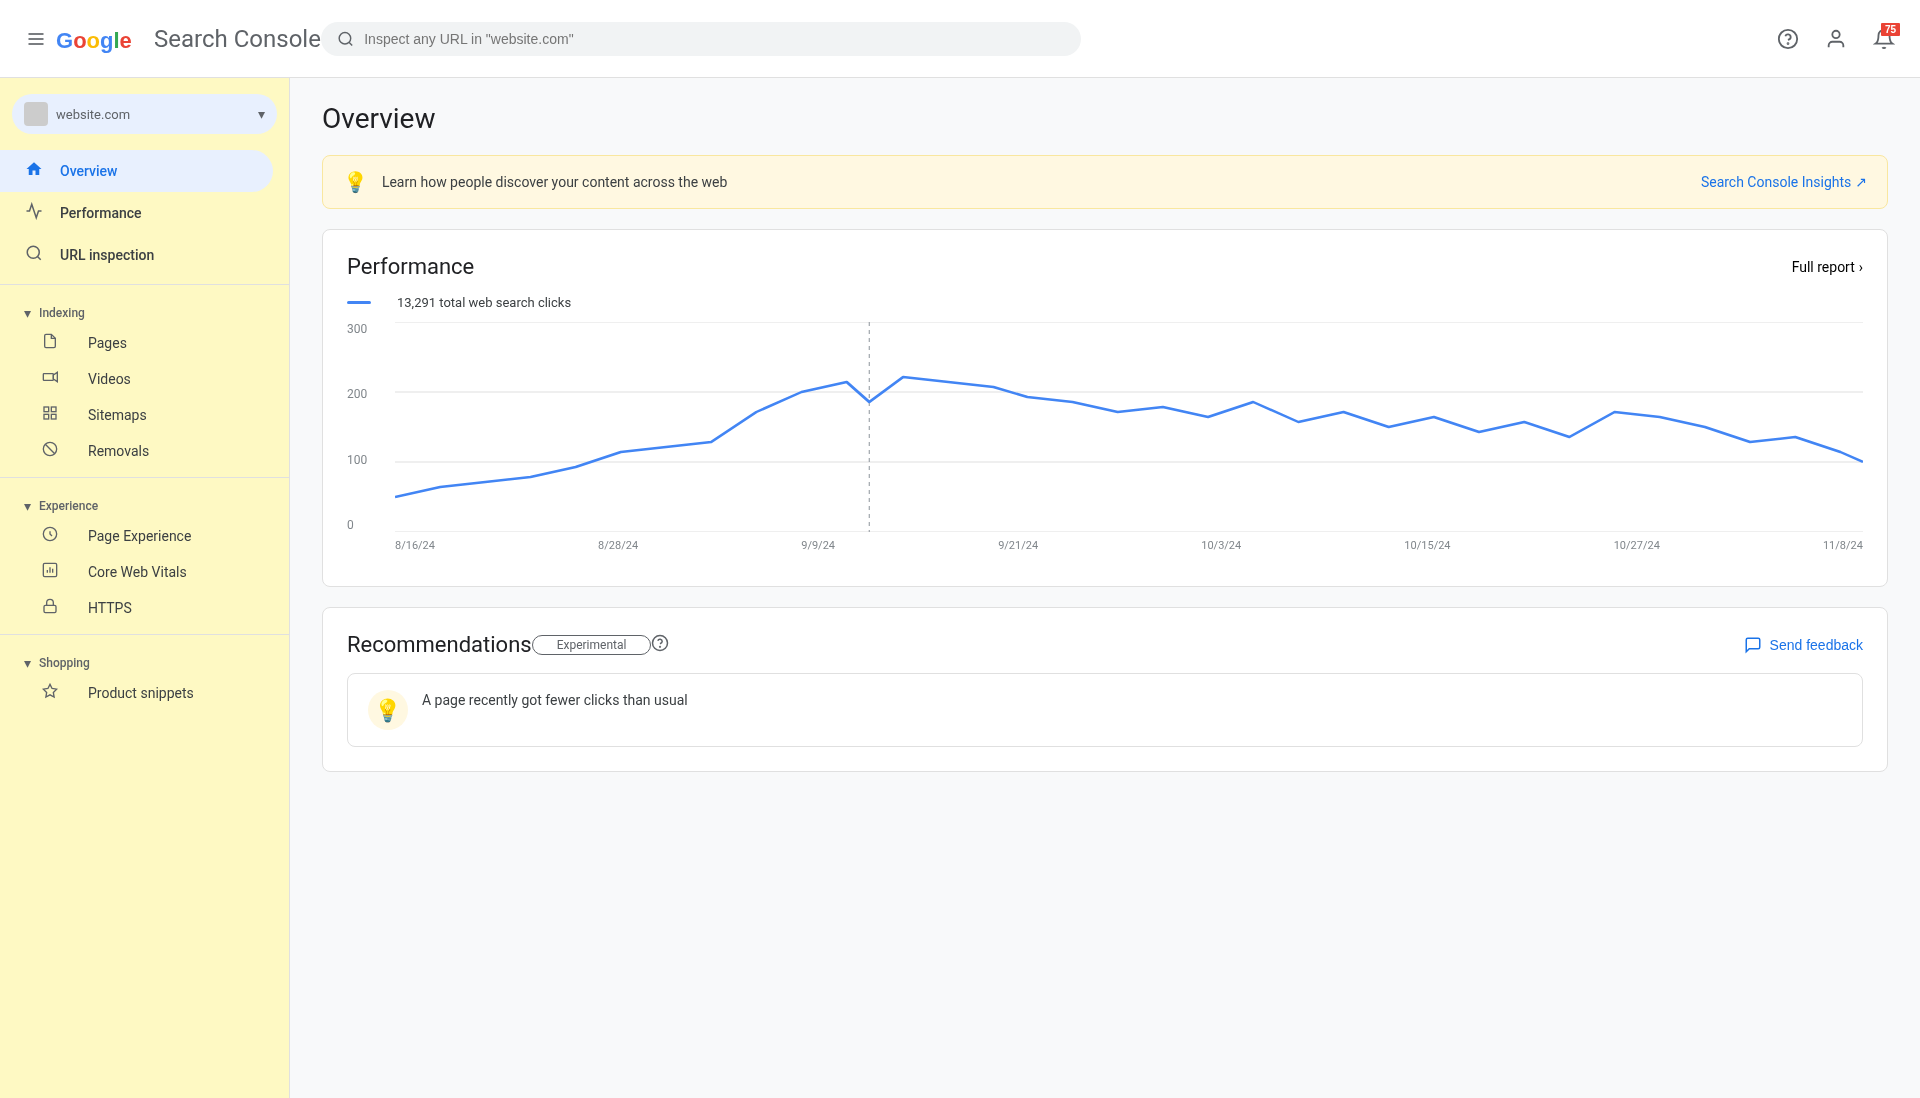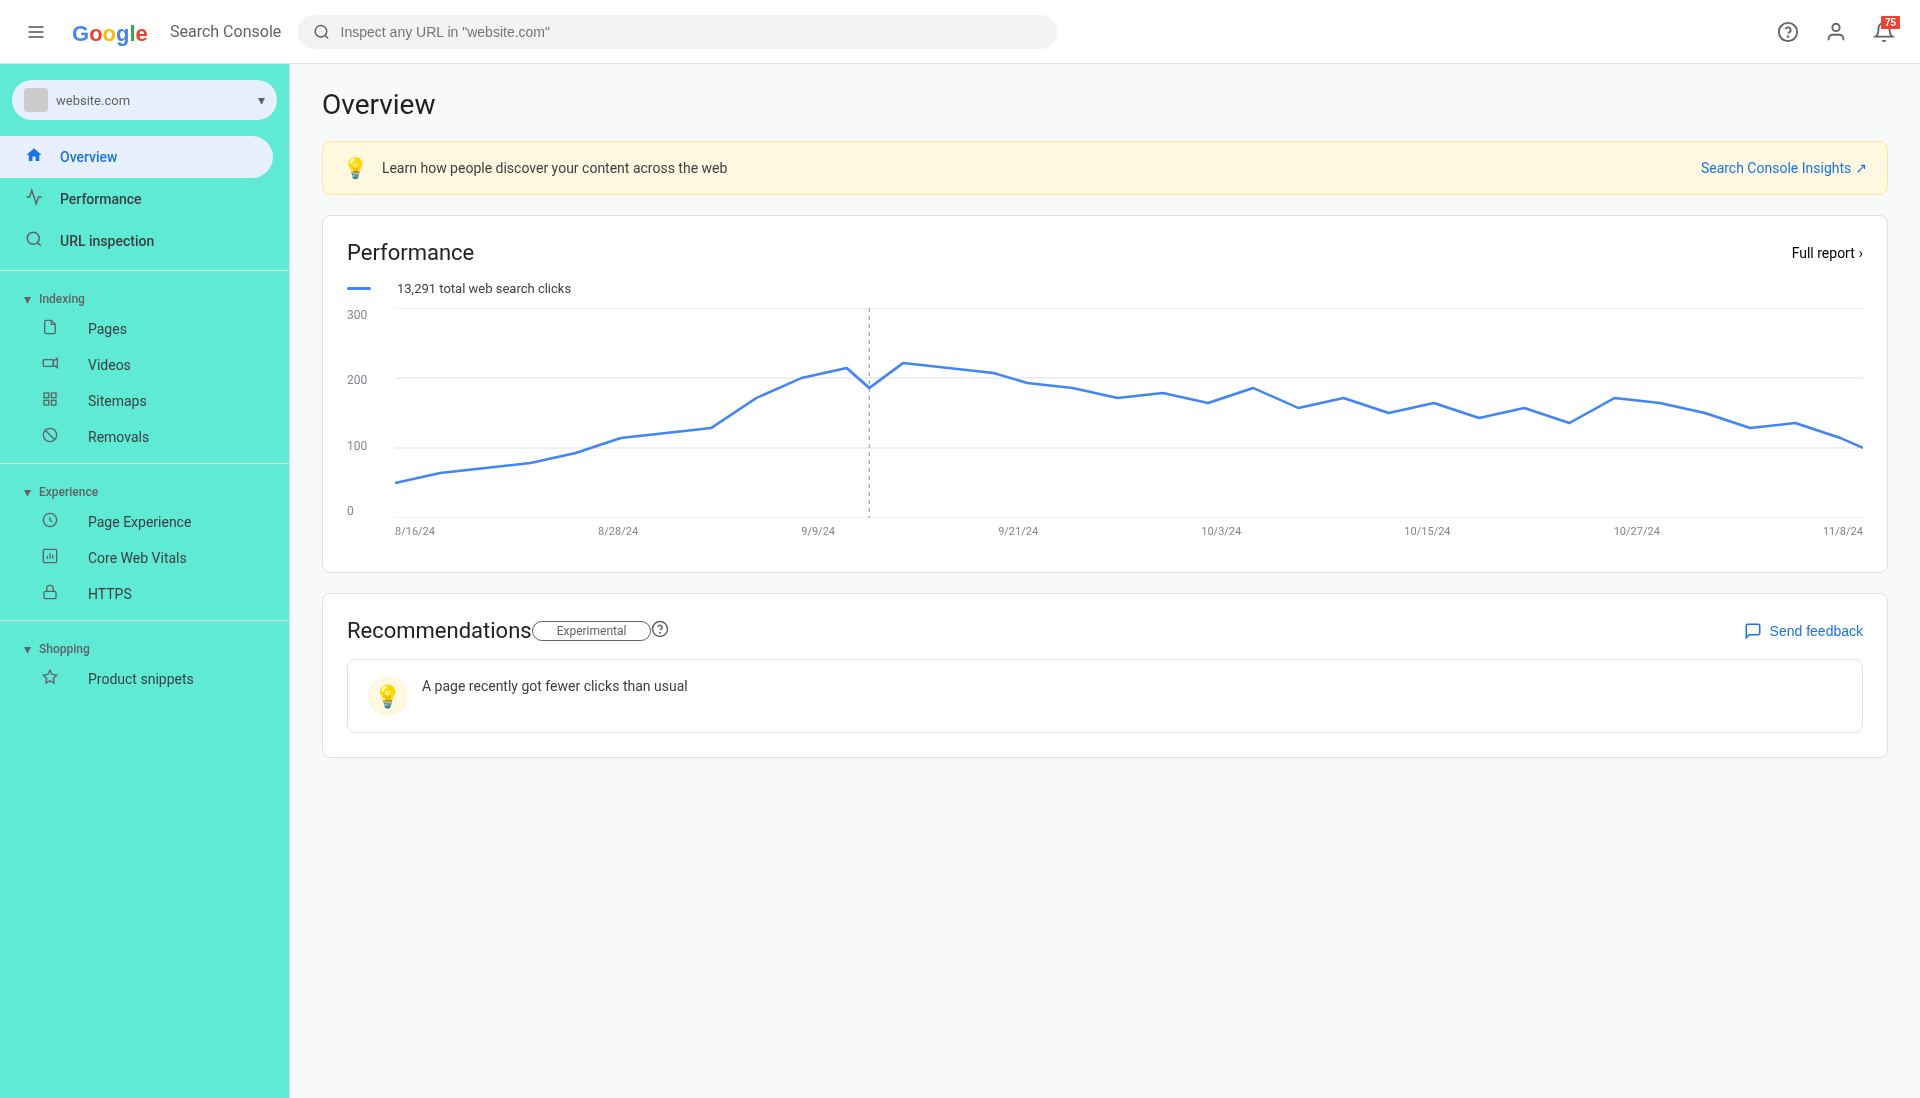--- a/index.html
+++ b/index.html
@@ -1,25 +1,25 @@
 <!DOCTYPE html>
 <html><head>
   <meta charset="utf-8">
   <style>
     * { box-sizing: border-box; margin: 0; padding: 0; }
     body { font-family: 'Google Sans', Roboto, Arial, sans-serif; background: #f8f9fa; color: #202124; font-size: 14px; display: flex; flex-direction: column; height: 100vh; overflow: hidden; }
 
     
     .header {
-      display: flex; align-items: center; padding: 0 16px; height: 64px;
-      background: #fff; border-bottom: 1px solid #e0e0e0; gap: 16px; flex-shrink: 0;
+      display: flex; align-items: center; padding: 0 16px; height: 78px;
+      background: #fff; border-bottom: 1px solid #e0e0e0; flex-shrink: 0;
     }
     .hamburger-icon { cursor: pointer; color: #5f6368; font-size: 20px; }
     .logo { display: flex; align-items: center; gap: 6px; }
-    .logo-text { font-size: 16px; font-weight: 400; color: #5f6368; white-space: nowrap; }
+    .logo-text { font-size: 24px; font-weight: 400; color: #5f6368; white-space: nowrap; }
 
     .search-bar {
       flex: 1; max-width: 760px; display: flex; align-items: center;
       background: #f1f3f4; border-radius: 24px; padding: 8px 16px; gap: 10px;
     }
     .search-bar input {
       border: none; background: transparent; outline: none; font-size: 14px;
       color: #202124; width: 100%;
     }
     .header-actions { display: flex; align-items: center; gap: 8px; margin-left: auto; }
@@ -33,21 +33,21 @@
       position: absolute; top: 4px; right: 4px; background: #ea4335;
       color: white; font-size: 10px; font-weight: 700; border-radius: 1px;
       padding: 1px 4px; min-width: 18px; text-align: center;
     }
 
     
     .main-layout { display: flex; flex: 1; overflow: hidden; }
 
     
     .sidebar {
-      width: 290px; background: #5eead4; overflow-y: auto; flex-shrink: 0;
+      width: 290px; background: #fef9c3; overflow-y: auto; flex-shrink: 0;
       border-right: 1px solid #e0e0e0; padding: 8px 0;
     }
     .property-selector {
       margin: 8px 12px 16px; display: flex; align-items: center; gap: 8px;
       background: #e8f0fe; border-radius: 24px; padding: 8px 12px; cursor: pointer;
     }
     .property-avatar { width: 24px; height: 24px; border-radius: 4px; background: #ccc; }
     .property-name { flex: 1; font-size: 13px; color: #5f6368; overflow: hidden; text-overflow: ellipsis; white-space: nowrap; }
     .property-arrow { color: #5f6368; font-size: 14px; }
 

